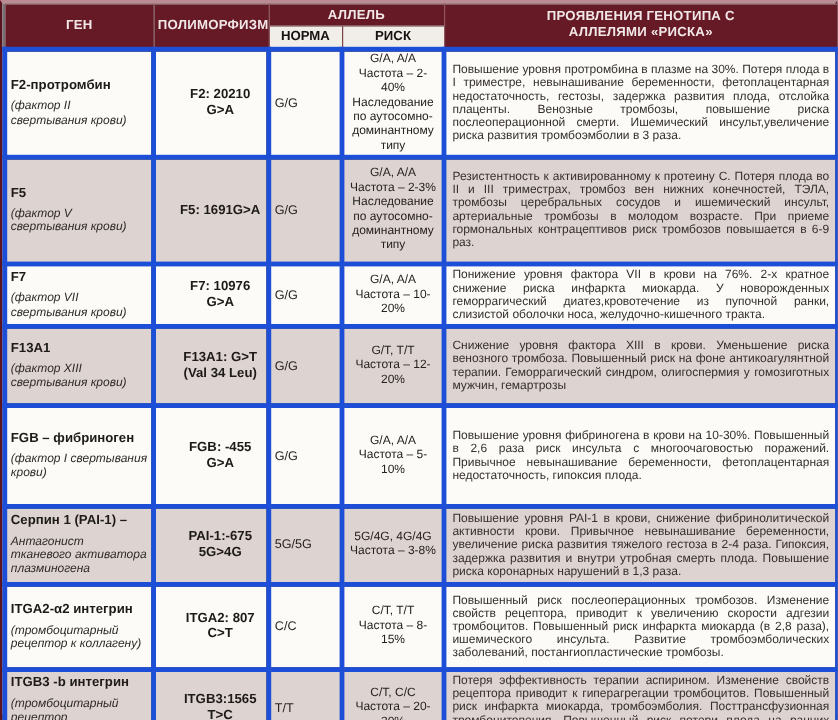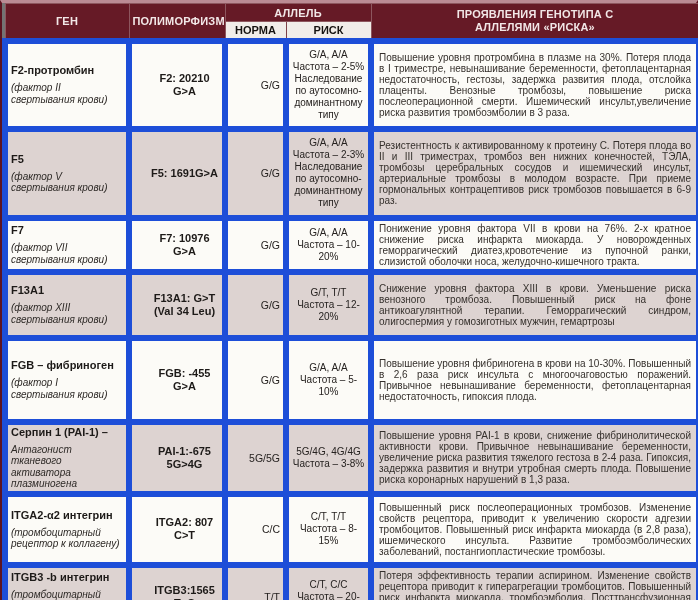--- a/index.html
+++ b/index.html
@@ -18,21 +18,21 @@
     border-bottom:5px solid #5c1320;
   }
   table.gtable{
     border-collapse:collapse;
     table-layout:fixed;
     width:694px;height:592px;
     background:#737373;
   }
   .gtable td,.gtable th{
     box-sizing:border-box;
-    border:6px solid #1d4ed8;
+    border:4px solid #1d4ed8;
     padding:1px 3px;
     vertical-align:middle;
     overflow:hidden;
   }
   
   thead th.hmain{
     background:#661a26;
     color:#f2e7e7;
     font-size:11px;
     font-weight:bold;
@@ -50,21 +50,21 @@
     border:1px solid #7d4148;
   }
   
   tbody tr:nth-child(odd){background:#fcfbf7;}
   tbody tr:nth-child(even){background:#ddd3d1;}
   
   td.gene{text-align:left;color:#1d1a18;}
   .g-name{font-weight:bold;font-size:11px;line-height:12px;color:#1d1a18;}
   .g-sub{font-style:italic;font-size:10px;line-height:11.5px;color:#2e2a27;margin-top:6px;}
   td.poly{font-weight:bold;text-align:center;font-size:11px;line-height:13px;color:#1d1a18;padding-left:18px;}
-  td.norm{text-align:right;font-size:10.5px;color:#262220;}
+  td.norm{text-align:left;font-size:10.5px;color:#262220;}
   td.risk{text-align:center;font-size:10px;line-height:12px;color:#262220;padding:1px 2px;}
   td.desc{
     font-size:10px;line-height:11px;
     text-align:justify;
     color:#35302c;
     padding:2px 5px 2px 5px;
     vertical-align:middle;
   }
 </style>
 </head>
@@ -96,21 +96,21 @@
 
       <tr style="height:88px">
         <td class="gene">
           <div class="g-name">F2-протромбин</div>
           <div class="g-sub">(фактор II свертывания крови)</div>
         </td>
         <td class="poly">F2: 20210 G&gt;A</td>
         <td class="norm">G/G</td>
         <td class="risk">
           <div>G/A, A/A</div>
-          <div>Частота – 2-5%</div>
+          <div>Частота – 2-40%</div>
           <div>Наследование по аутосомно-доминантному типу</div>
         </td>
         <td class="desc">Повышение уровня протромбина в плазме на 30%. Потеря плода в I триместре, невынашивание беременности, фетоплацентарная недостаточность, гестозы, задержка развития плода, отслойка плаценты. Венозные тромбозы, повышение риска послеоперационной смерти. Ишемический инсульт,увеличение риска развития тромбоэмболии в 3 раза.</td>
       </tr>
 
       <tr style="height:89px">
         <td class="gene">
           <div class="g-name">F5</div>
           <div class="g-sub">(фактор V свертывания крови)</div>
         </td>

